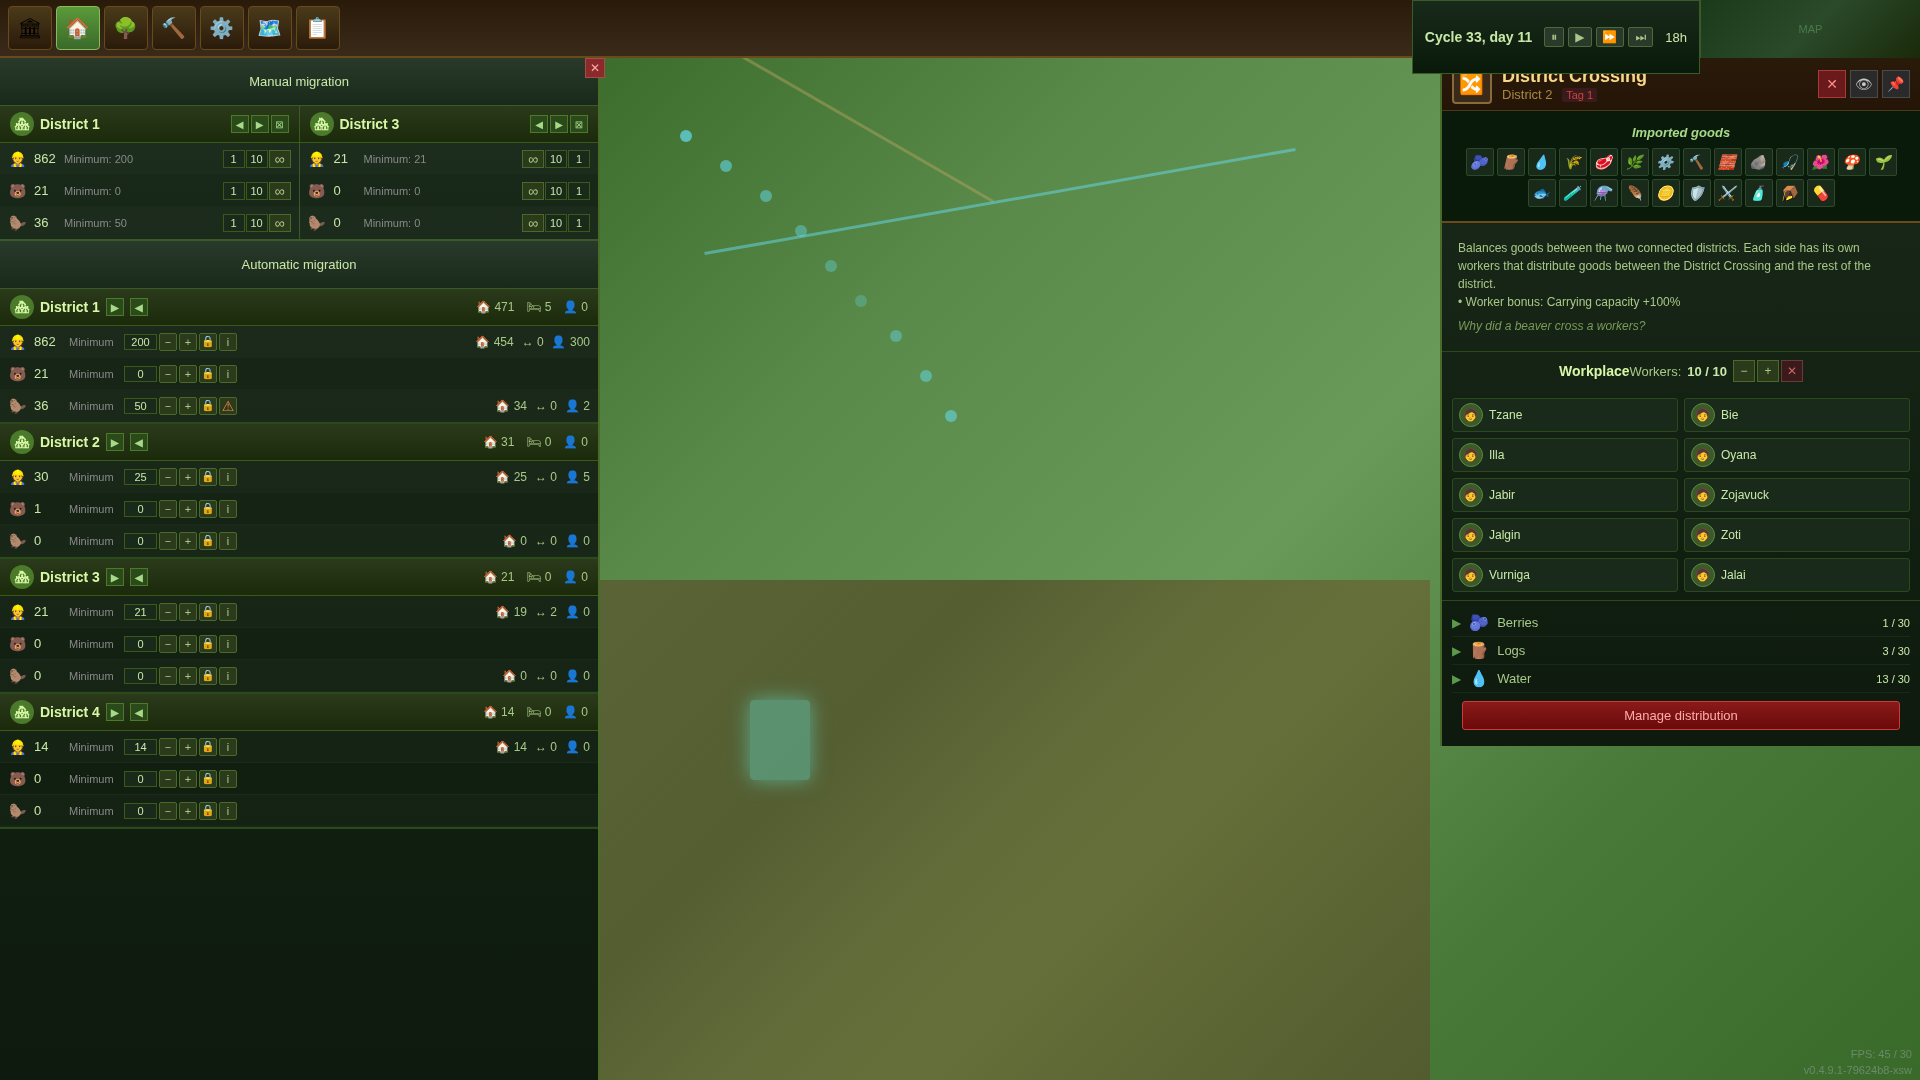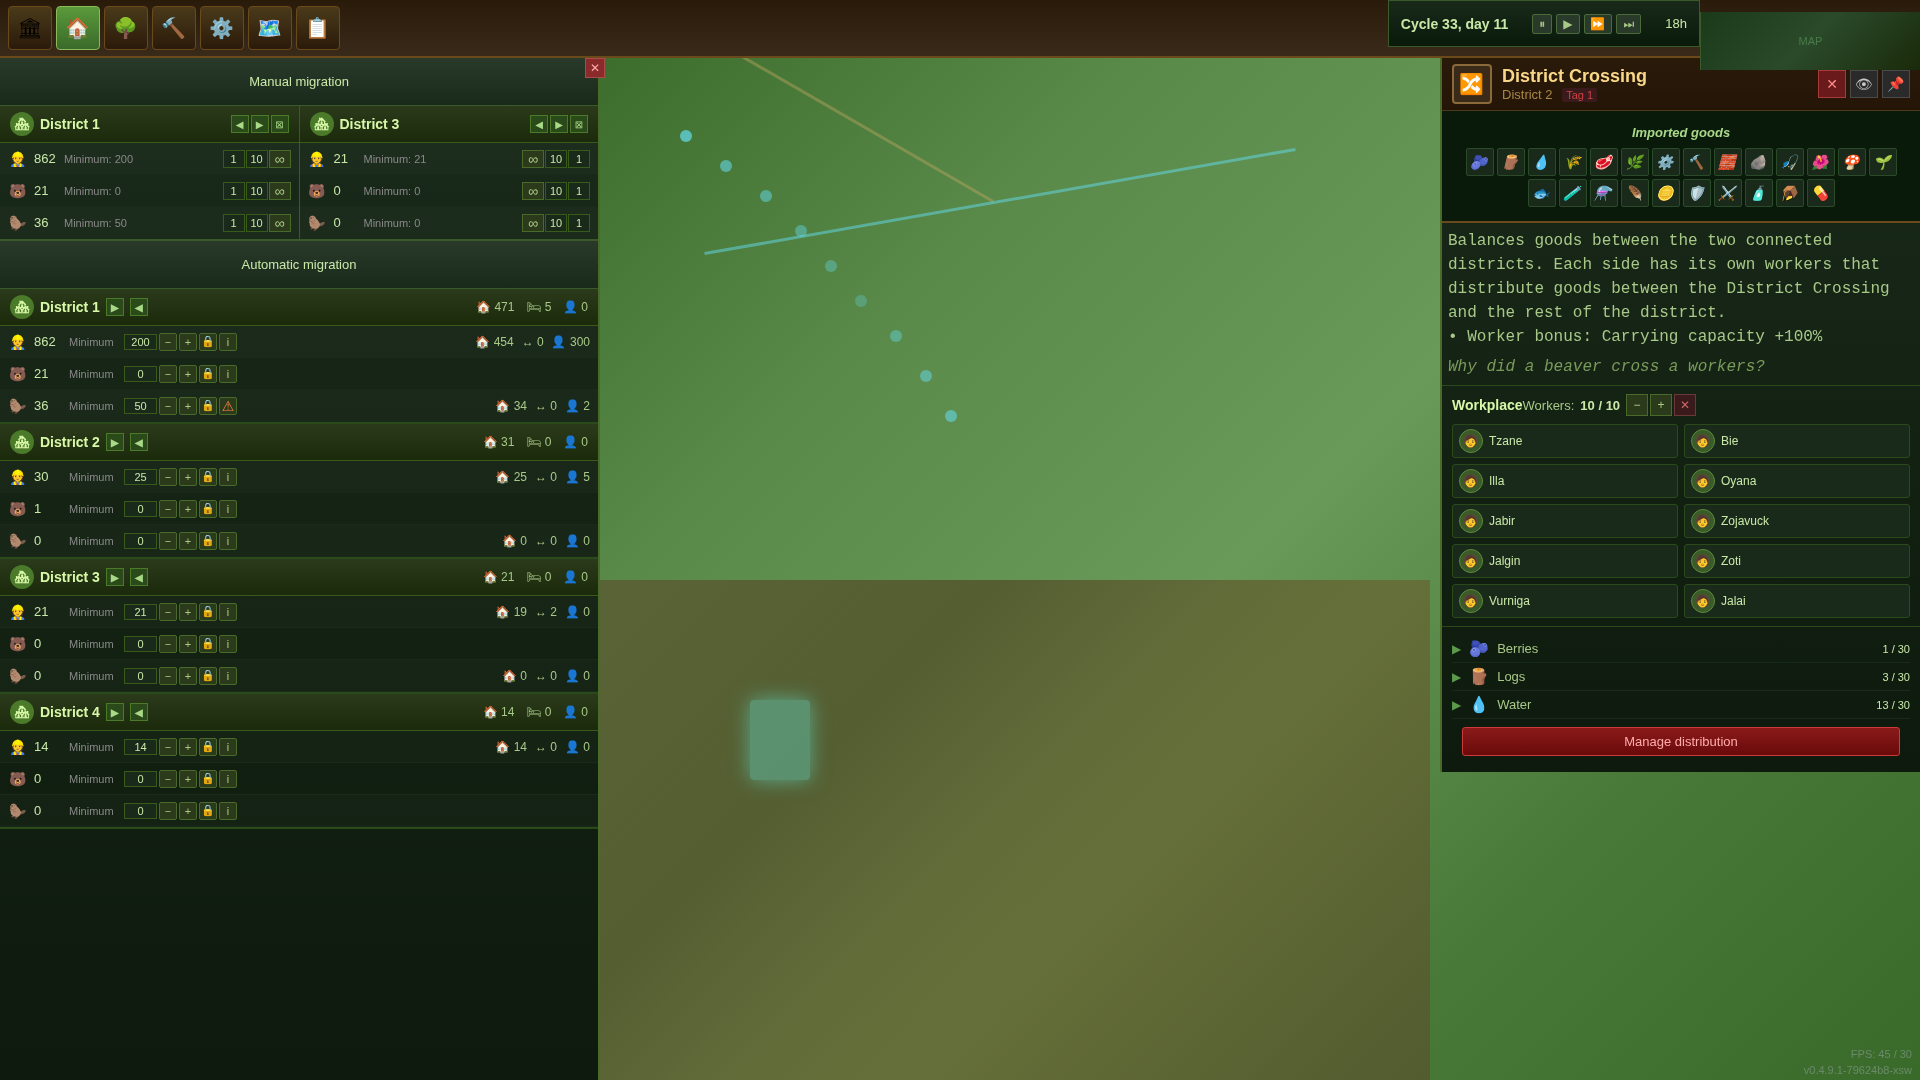--- a/index.html
+++ b/index.html
@@ -53,27 +53,27 @@
 
     .top-icon.active {
       background: linear-gradient(180deg, #5a9a3a 0%, #3a6a2a 100%);
       border-color: #8aba5a;
     }
 
     
     .cycle-info {
       position: absolute;
       top: 0; right: 220px;
-      height: 47px;
+      height: 74px;
       background: linear-gradient(180deg, #1a2a1a 0%, #0a1a0a 100%);
       border: 1px solid #3a5a2a;
       display: flex;
       align-items: center;
       padding: 0 12px;
-      gap: 24px;
+      gap: 12px;
       z-index: 101;
     }
 
     .cycle-text {
       color: #c8e8a8;
       font-size: 14px;
       font-weight: bold;
     }
 
     .cycle-controls {
@@ -458,26 +458,25 @@
       border: 1px solid #2a4a2a;
       border-radius: 2px;
       display: flex;
       align-items: center;
       justify-content: center;
       font-size: 14px;
     }
 
     
     .crossing-desc {
-      padding: 6px;
+      padding: 16px;
       color: #a8c888;
-      font-size: 16px;
+      font-size: 12px;
       line-height: 1.5;
       border-bottom: 1px solid #2a4a1a;
-      font-family: Liberation Mono, monospace;
     }
 
     .crossing-desc .bonus {
       color: #a8c888;
     }
 
     .crossing-desc .flavor {
       color: #7a9a5a;
       font-style: italic;
       margin-top: 6px;
@@ -485,22 +484,22 @@
 
     
     .workplace-section {
       padding: 8px 10px;
       border-bottom: 1px solid #2a4a1a;
     }
 
     .workplace-header {
       display: flex;
       align-items: center;
-      justify-content: flex-start;
-      margin-bottom: 8px;
+      justify-content: center;
+      margin-bottom: 16px;
     }
 
     .workplace-title {
       color: #d8f8a8;
       font-size: 14px;
       font-weight: bold;
     }
 
     .workers-info {
       display: flex;
@@ -612,21 +611,21 @@
       color: #ffaaaa;
       font-size: 13px;
       cursor: pointer;
       border-radius: 3px;
       text-align: center;
     }
 
     
     .mini-map {
       position: absolute;
-      top: 12px; right: 0;
+      top: 0; right: 0;
       width: 220px;
       height: 58px;
       background: #0a1a0a;
       border-left: 1px solid #3a5a2a;
       overflow: hidden;
     }
 
     
     .version-info {
       position: absolute;

